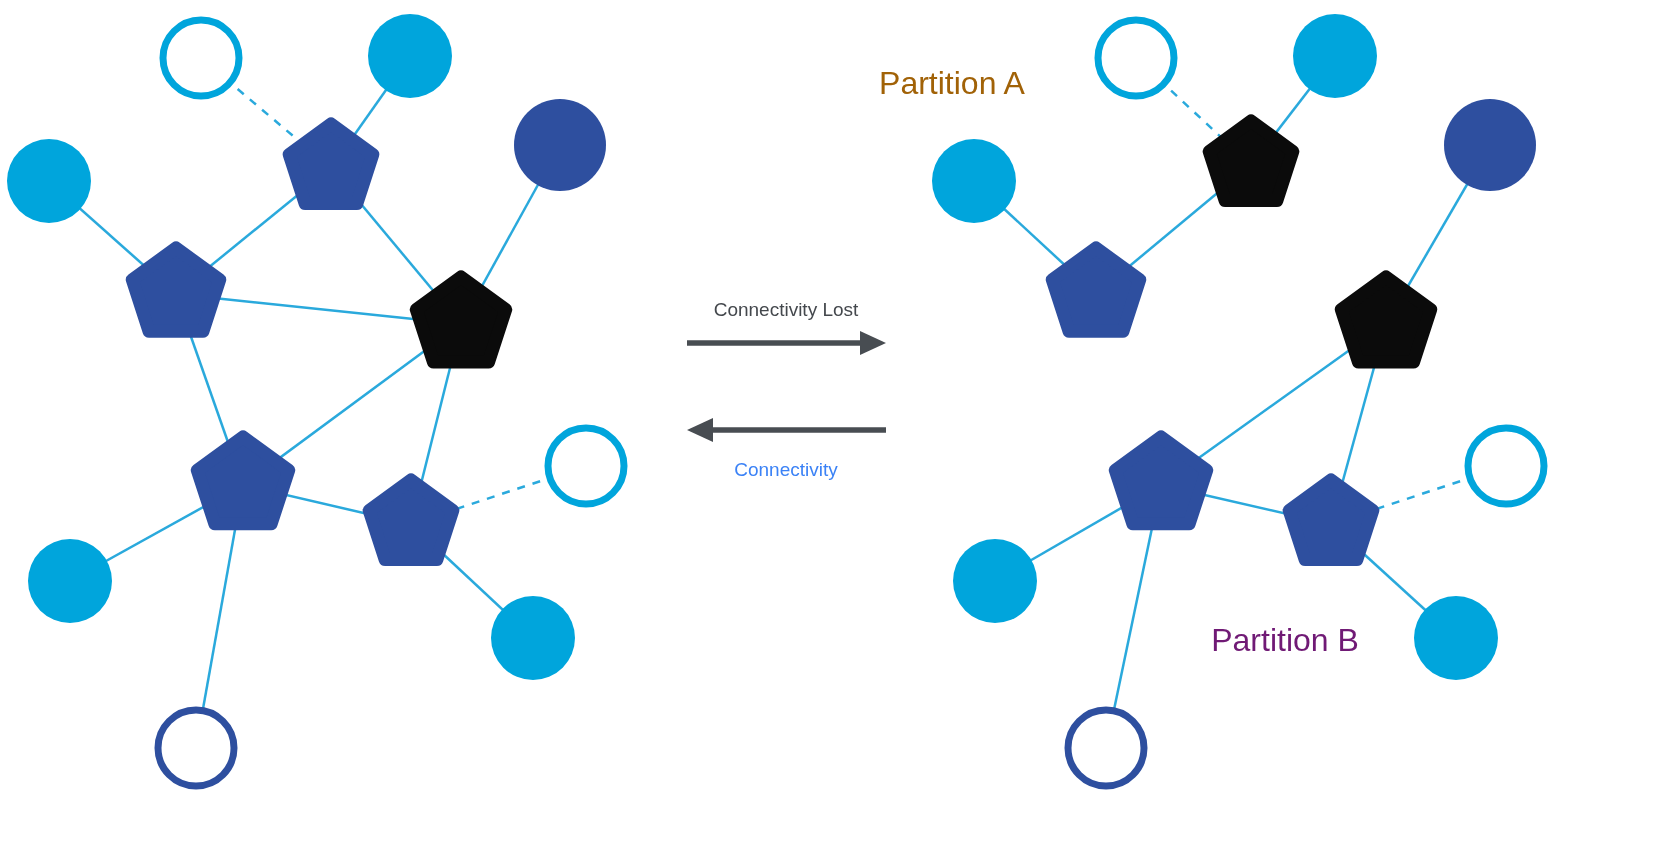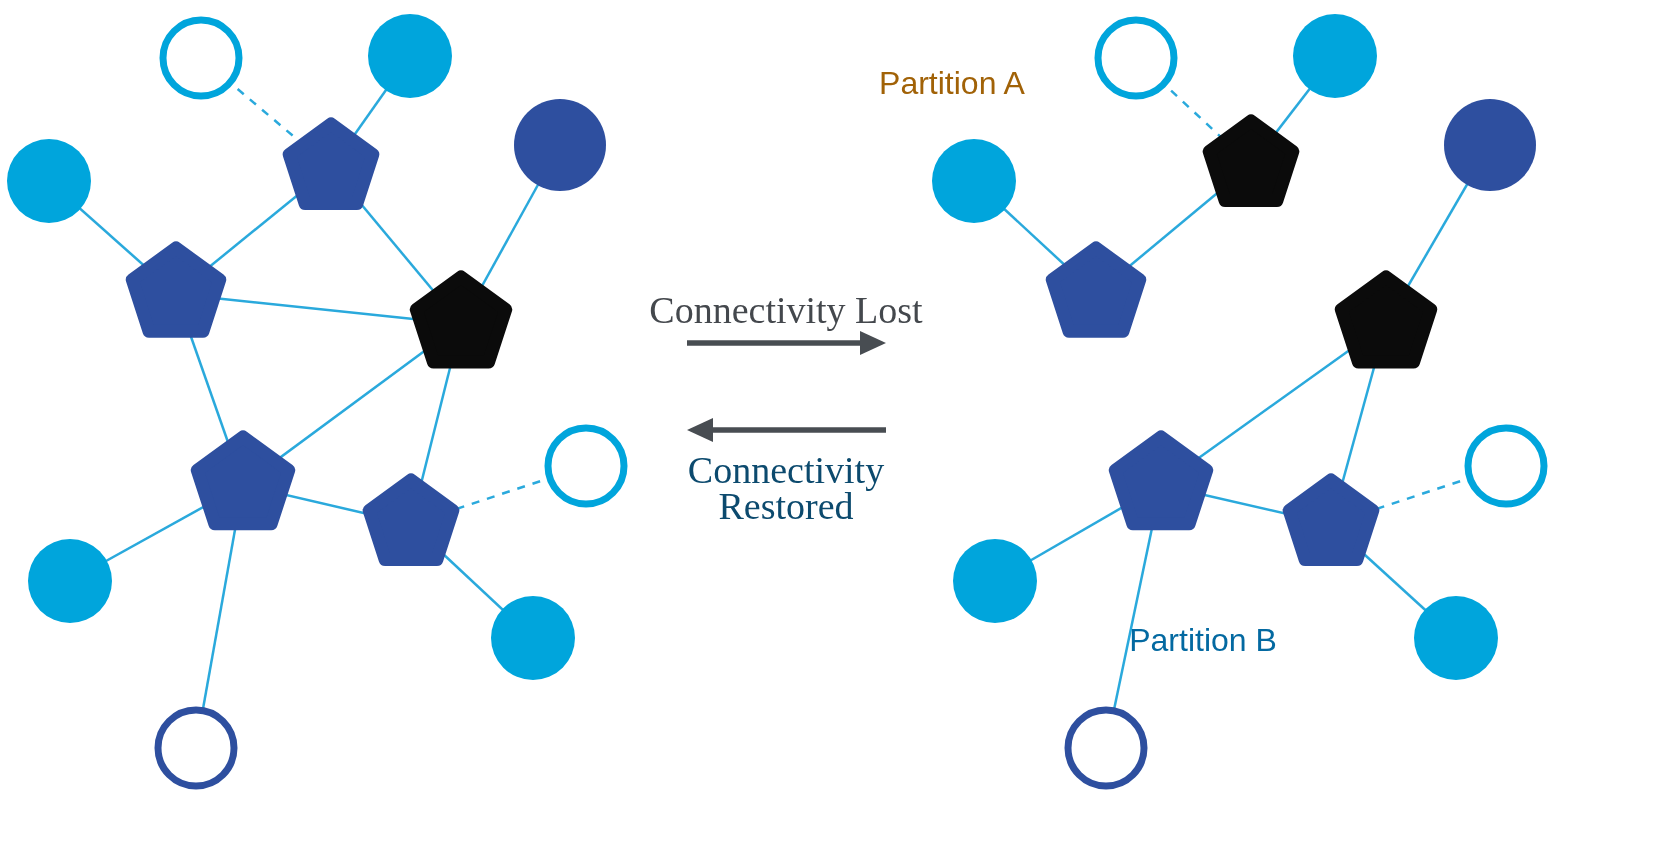--- a/index.html
+++ b/index.html
@@ -20,23 +20,22 @@
     left: 0;
     top: 0;
   }
   .lbl {
     position: absolute;
     transform: translateX(-50%);
     white-space: nowrap;
     text-align: center;
   }
   .conn {
-    font-size: 38px;
+    font-size: 19px;
     line-height: 36px;
-    font-family: Liberation Serif, serif;
   }
   .partition {
     font-size: 32px;
     line-height: 38px;
   }
 </style>
 </head>
 <body>
 
 <div class="canvas-wrap" style="background: rgb(255, 255, 255);">
@@ -96,22 +95,21 @@
       <circle cx="1456" cy="638" r="42" fill="#00A5DC"></circle>
       <circle cx="1106" cy="748" r="38" fill="#ffffff" stroke="#2E4F9F" stroke-width="7"></circle>
       <line x1="687" y1="343" x2="868" y2="343" stroke="#484D52" stroke-width="5.5"></line>
       <polygon points="886,343 860,331 860,355" fill="#484D52"></polygon>
       <line x1="886" y1="430" x2="705" y2="430" stroke="#484D52" stroke-width="5.5"></line>
       <polygon points="687,430 713,418 713,442" fill="#484D52"></polygon>
     </svg>
 
   <div class="lbl conn" style="left: 786px; top: 292px; color: rgb(68, 72, 77);">Connectivity Lost</div>
 
-  <div class="lbl conn" style="left: 786px; top: 452px; color: #0c4a6e;">
+  <div class="lbl conn" style="left: 786px; top: 452px; color: #3b82f6;">
     <div>Connectivity</div>
-    <div>Restored</div>
   </div>
 
   <div class="lbl partition" style="left: 952px; top: 64px; color: #a16207;">Partition A</div>
 
-  <div class="lbl partition" style="left: 1203px; top: 621px; color: #0369a1;">Partition B</div>
+  <div class="lbl partition" style="left: 1285px; top: 621px; color: #701a75;">Partition B</div>
 
 </div>
 
 </body></html>

